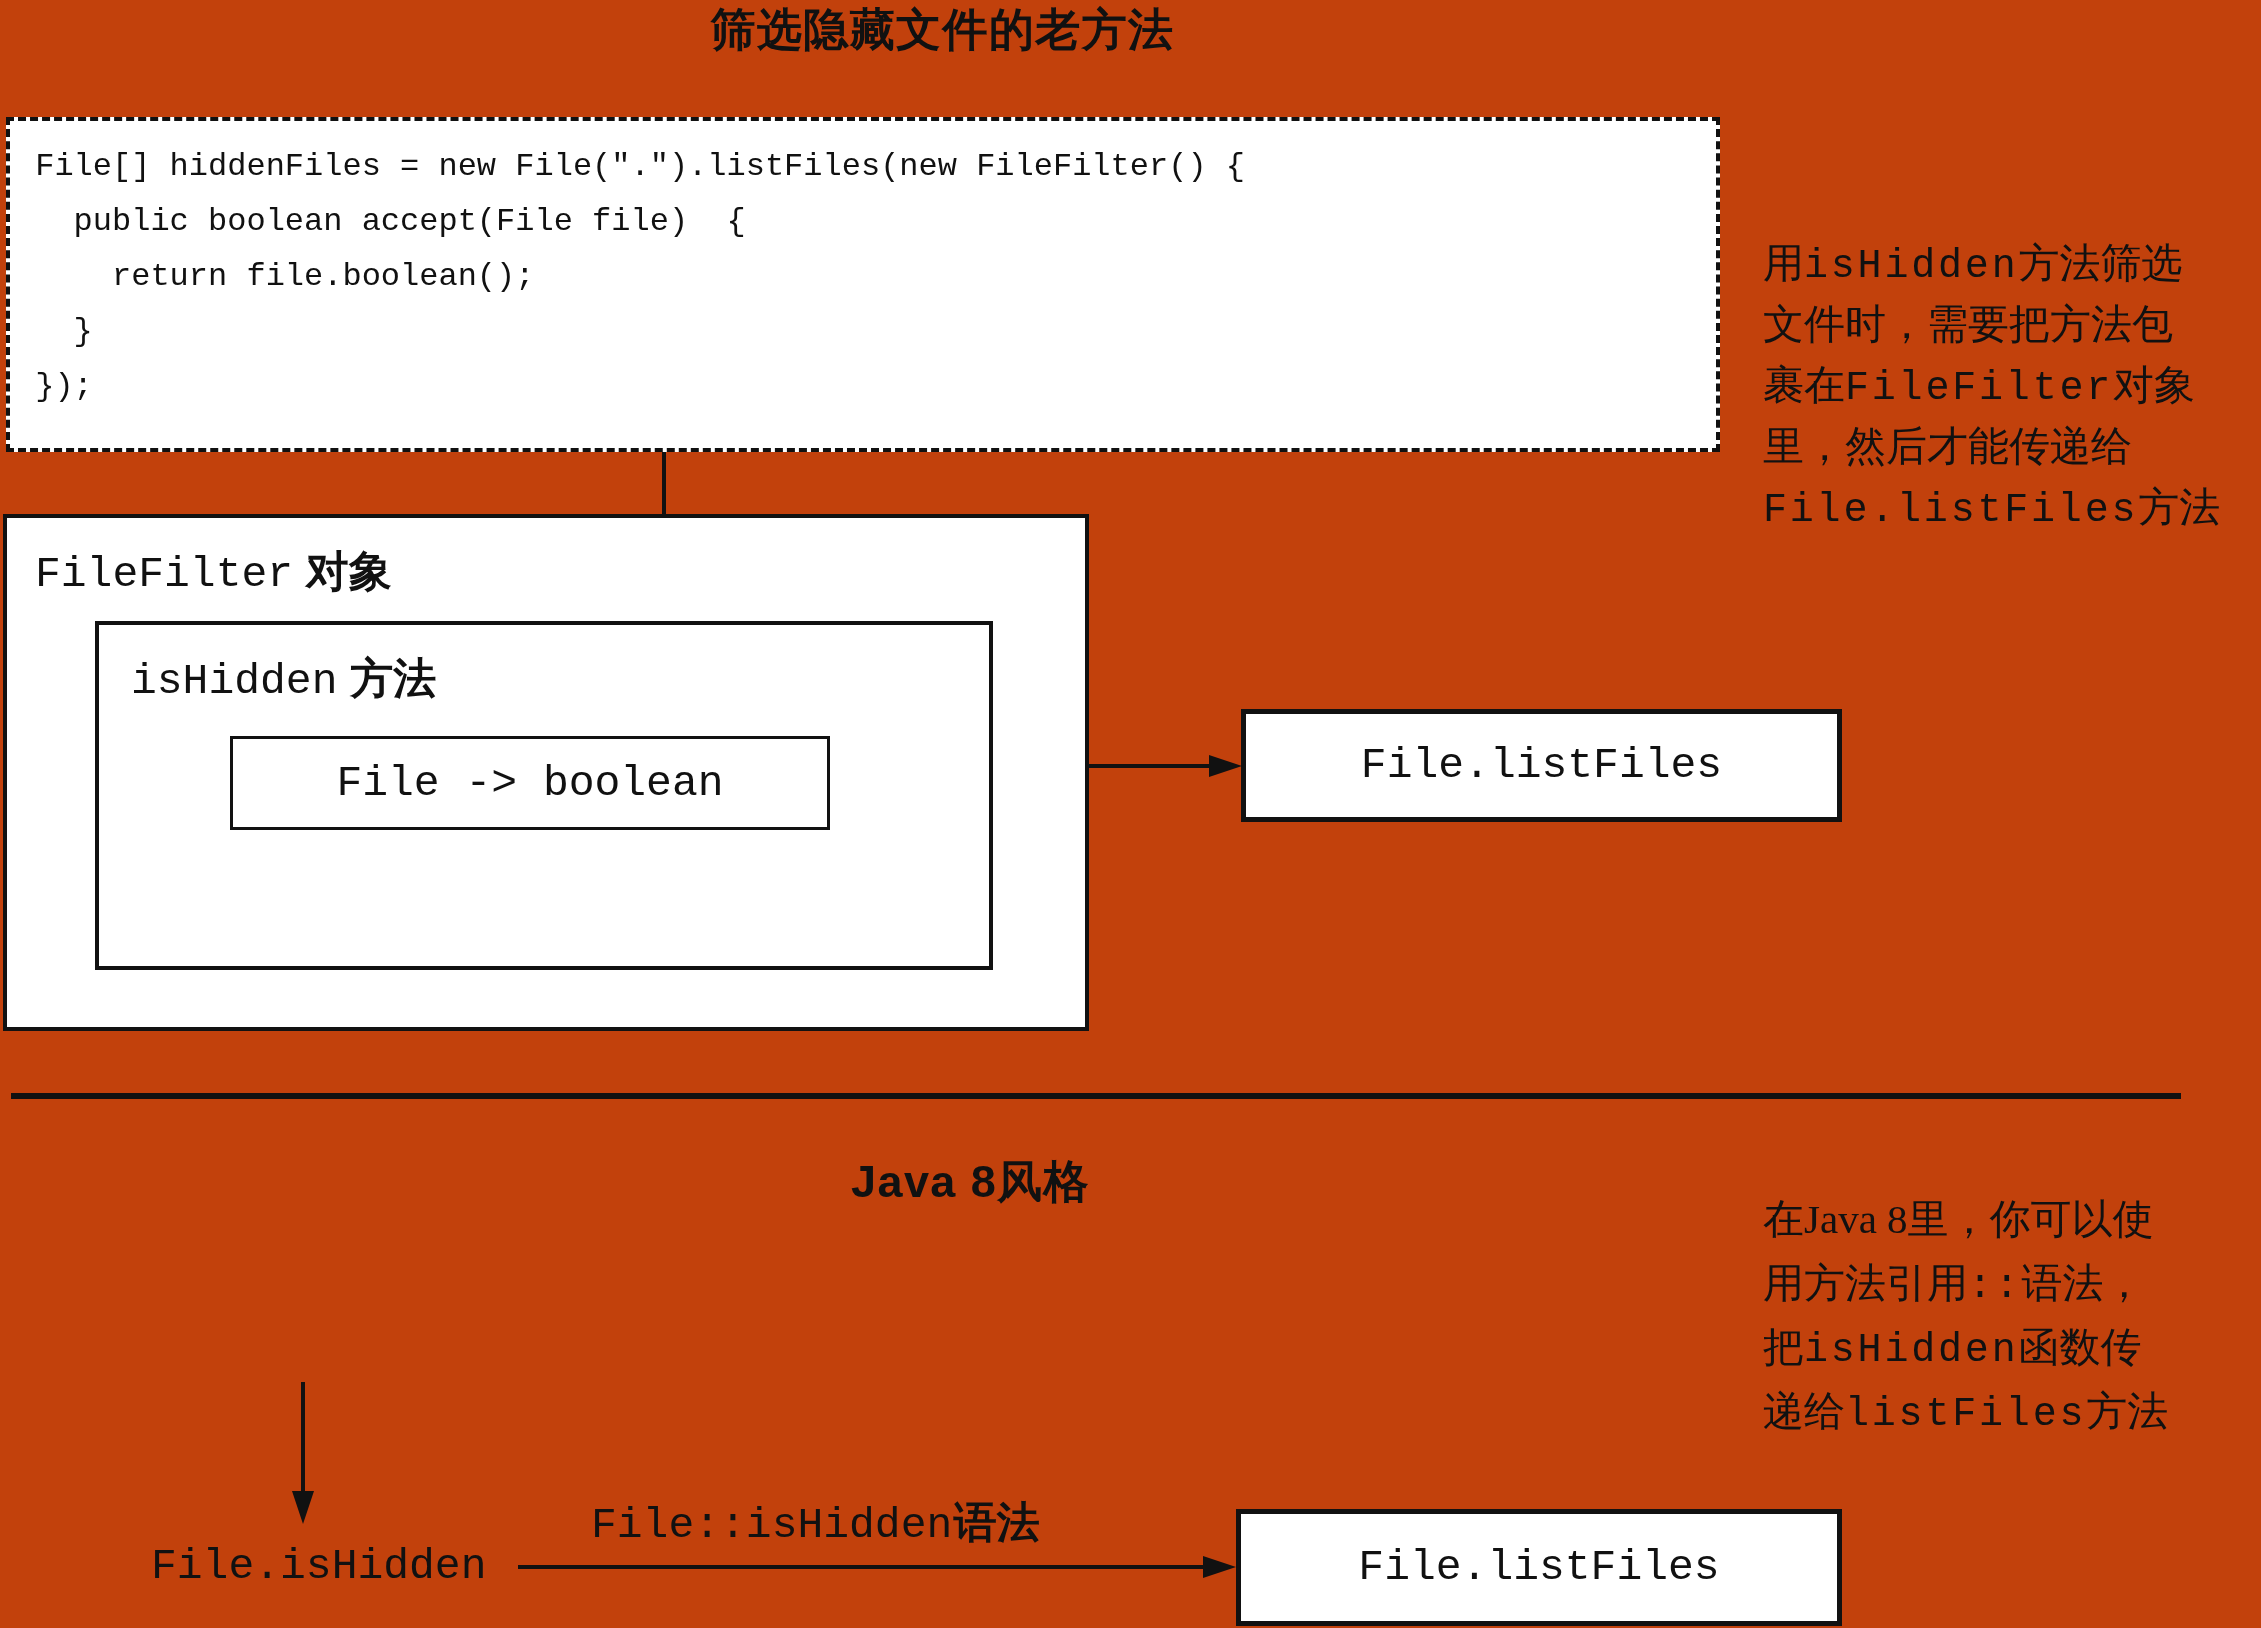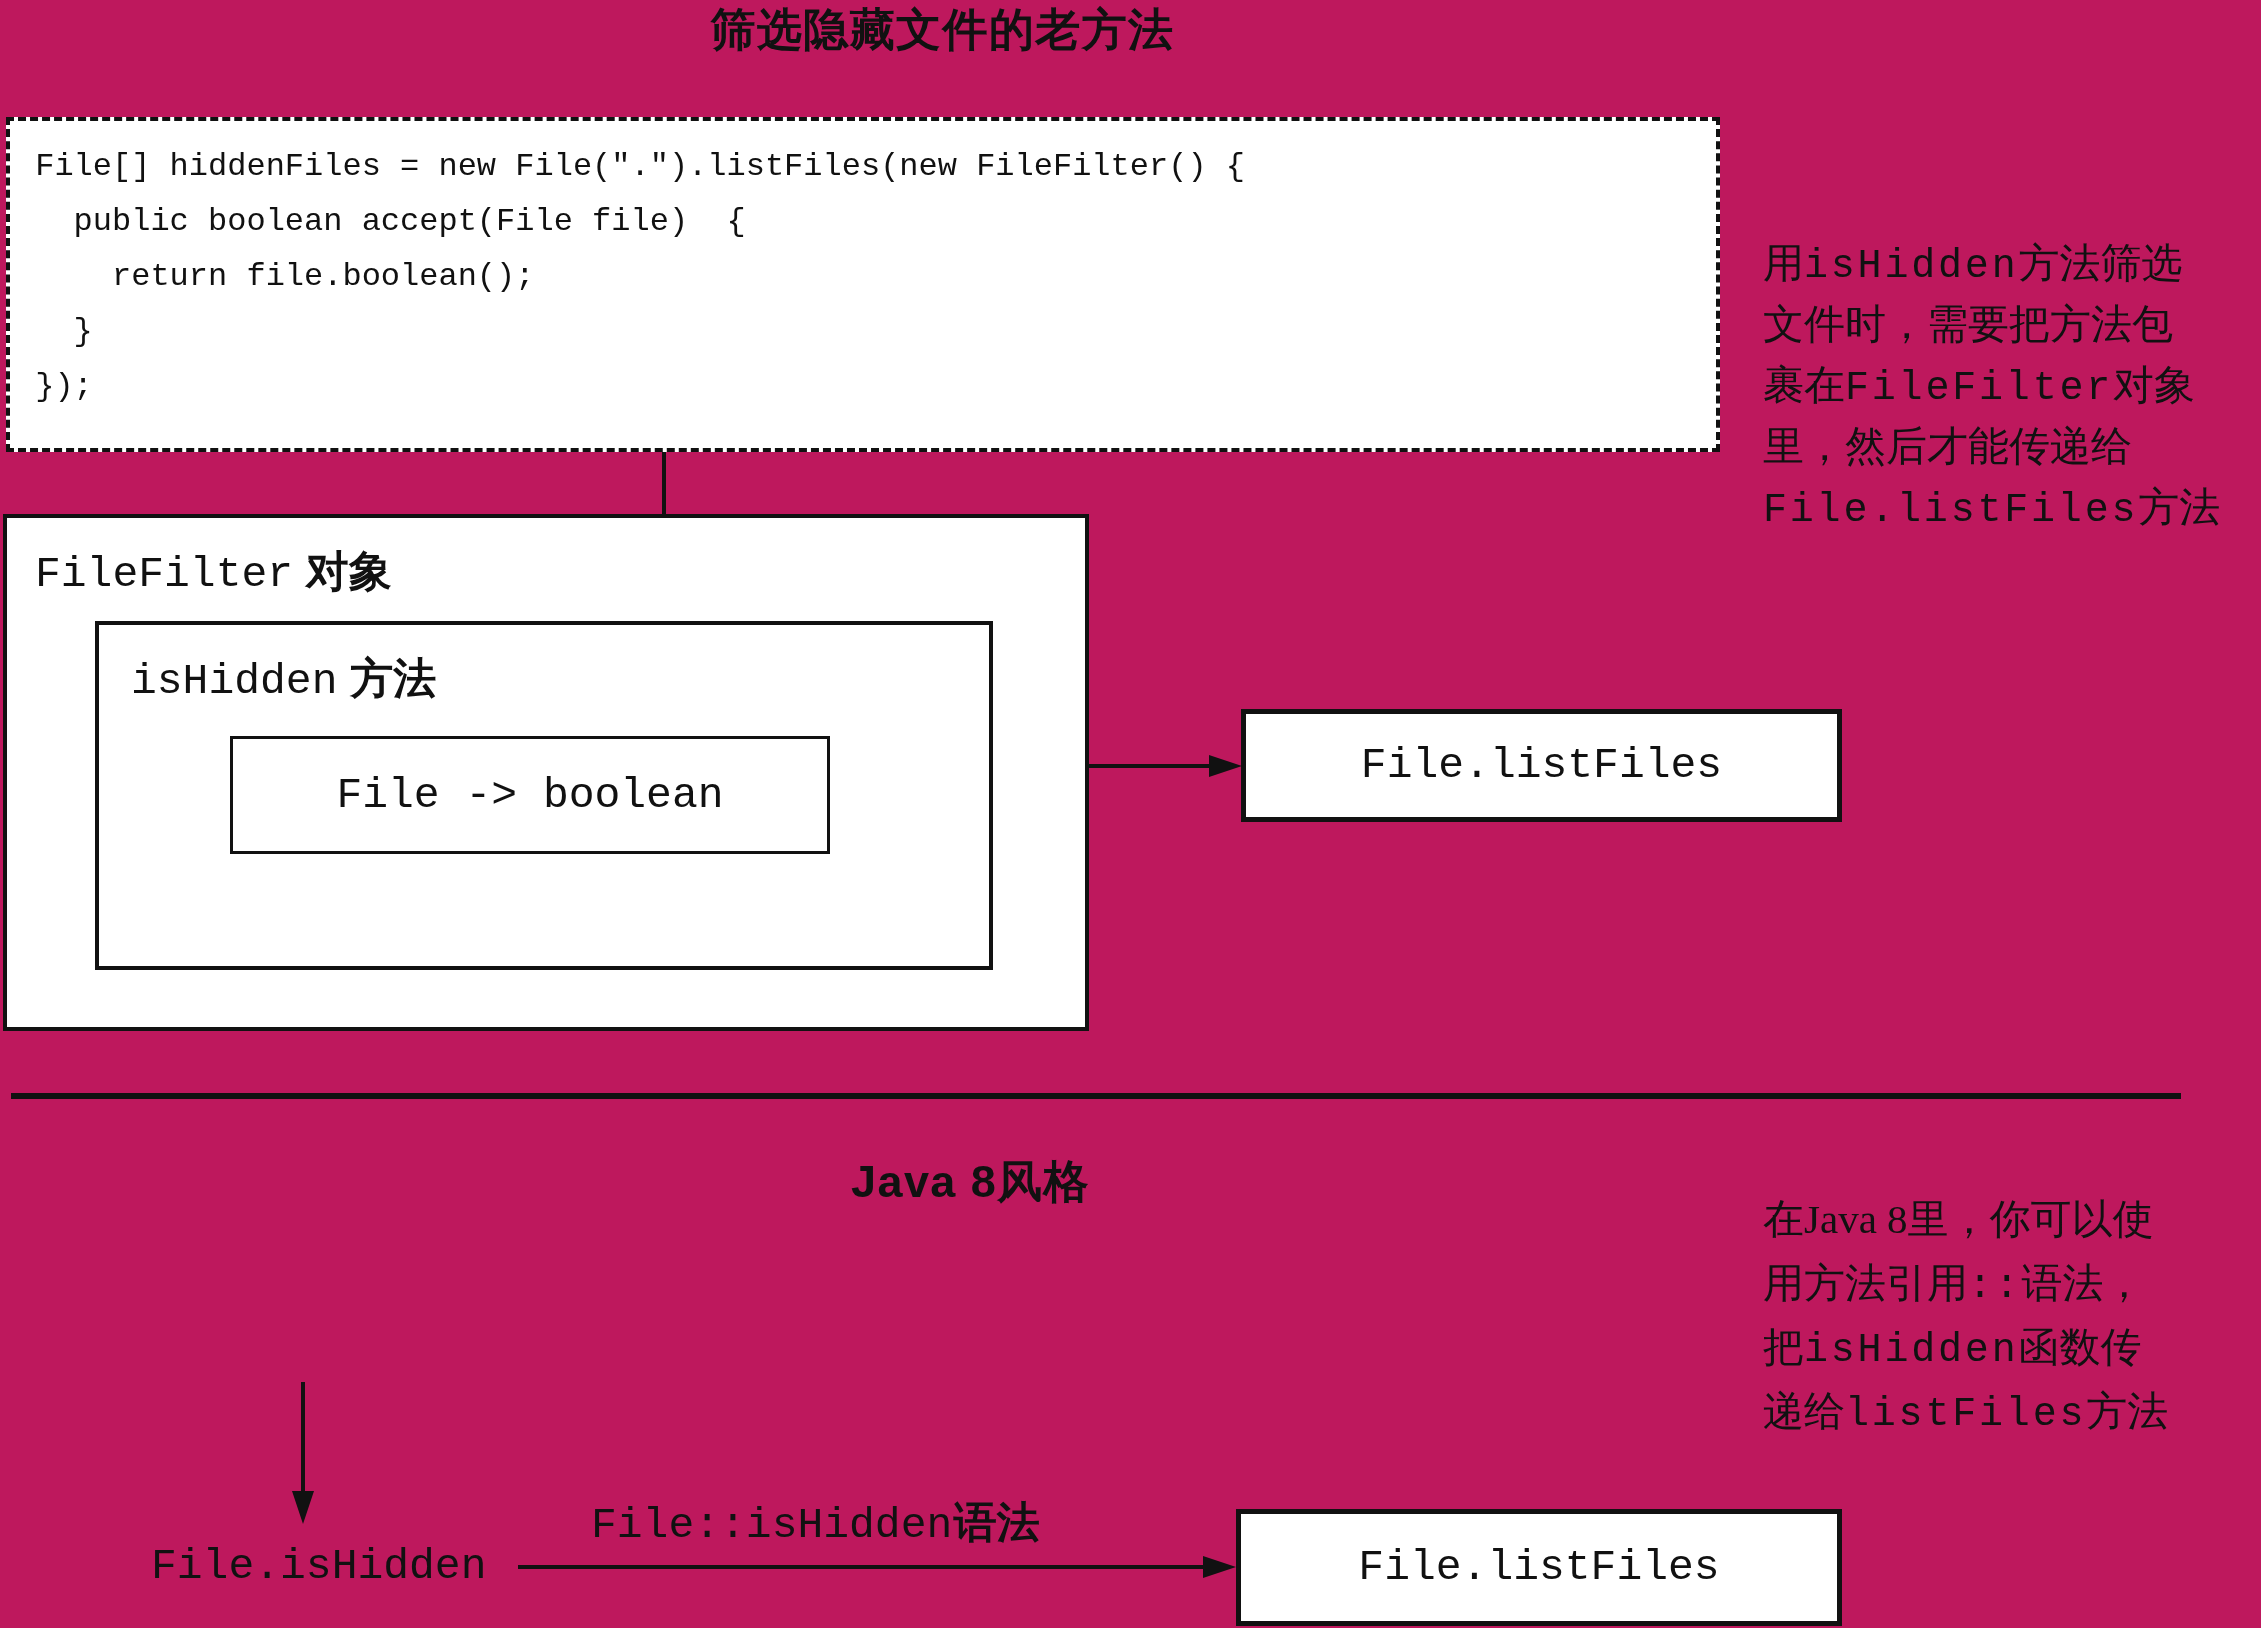--- a/index.html
+++ b/index.html
@@ -1,16 +1,16 @@
 <!DOCTYPE html>
 <html style="font-size:11.3px"><head>
 <meta charset="utf-8">
 <style>
   html,body{margin:0;padding:0;background:#ffffff;}
-  .page{position:relative;width:2261px;height:1629px;background:#be185d;color:#111;
+  .page{position:relative;width:2261px;height:1629px;background:#c2410c;color:#111;
         font-family:"Liberation Sans",sans-serif;overflow:hidden;}
 
   
   .mono{font-family:"Liberation Mono","DejaVu Sans Mono",monospace;}
   .title{position:absolute;text-align:center;font-weight:700;font-size:45px;line-height:57px;
          font-family:"Liberation Sans",sans-serif;letter-spacing:1.4px;}
 
   
   .dashedbox{position:absolute;border:4.3px dashed #111;background:#fff;box-sizing:border-box;}
   .codeblock{padding:18.4px 0 0 25.5px;}
@@ -71,21 +71,21 @@
   <div class="solidbox" style="left:2.8px;top:514px;width:1086px;height:517px;"></div>
   <div class="boxlabel" style="left:35px;top:543px;">
     <span class="m">FileFilter</span><span class="z">对象</span>
   </div>
 
   <div class="solidbox" style="left:95px;top:621px;width:898px;height:349px;"></div>
   <div class="boxlabel" style="left:131px;top:650px;">
     <span class="m">isHidden</span><span class="z">方法</span>
   </div>
 
-  <div class="solidbox centerbox" style="left:230px;top:736px;width:600px;height:118px;border-width:3.5px;align-items:center;">
+  <div class="solidbox centerbox" style="left:230px;top:736px;width:600px;height:94px;border-width:3.5px;align-items:center;">
     <span class="boxtext">File -&gt; boolean</span>
   </div>
 
   <div class="hline" style="left:1089px;top:764px;width:122px;"></div>
   <div class="head-right" style="left:1209px;top:755px;"></div>
 
   <div class="solidbox centerbox" style="left:1241px;top:709px;width:601px;height:113px;border-width:5px;">
     <span class="boxtext">File.listFiles</span>
   </div>
 

